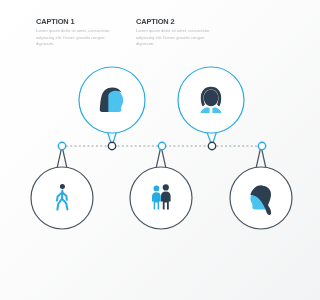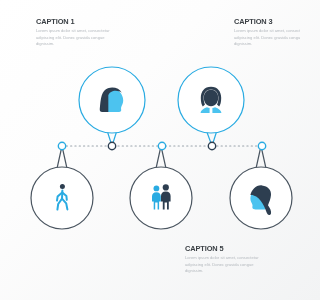--- a/index.html
+++ b/index.html
@@ -240,25 +240,21 @@
       <circle cx="250" cy="146" r="3.7" fill="#ffffff" stroke="#29abe2" stroke-width="1.4"></circle>
     </g>
 
   </svg>
 
   <div class="caption cap1">
     <div class="caption-title">CAPTION 1</div>
     <div class="caption-body">Lorem ipsum dolor sit amet, consectetur adipiscing elit. Donec gravida congue dignissim.</div>
   </div>
 
-
-  <div class="caption cap3">
-    <div class="caption-title">CAPTION 3</div>
+  <div class="caption cap2">
+    <div class="caption-title">CAPTION 2</div>
     <div class="caption-body">Lorem ipsum dolor sit amet, consectetur adipiscing elit. Donec gravida congue dignissim.</div>
   </div>
 
 
-  <div class="caption cap5">
-    <div class="caption-title">CAPTION 5</div>
-    <div class="caption-body">Lorem ipsum dolor sit amet, consectetur adipiscing elit. Donec gravida congue dignissim.</div>
-  </div>
+
 
 </div>
 
 </body></html>

